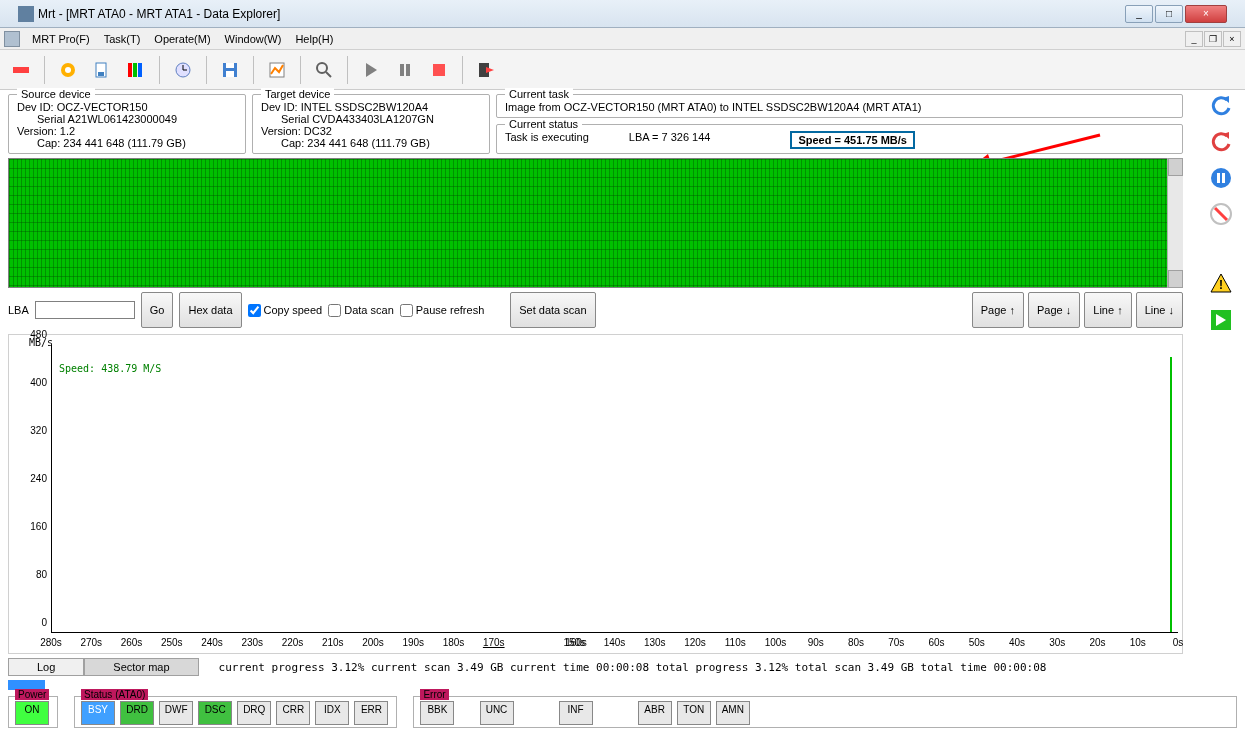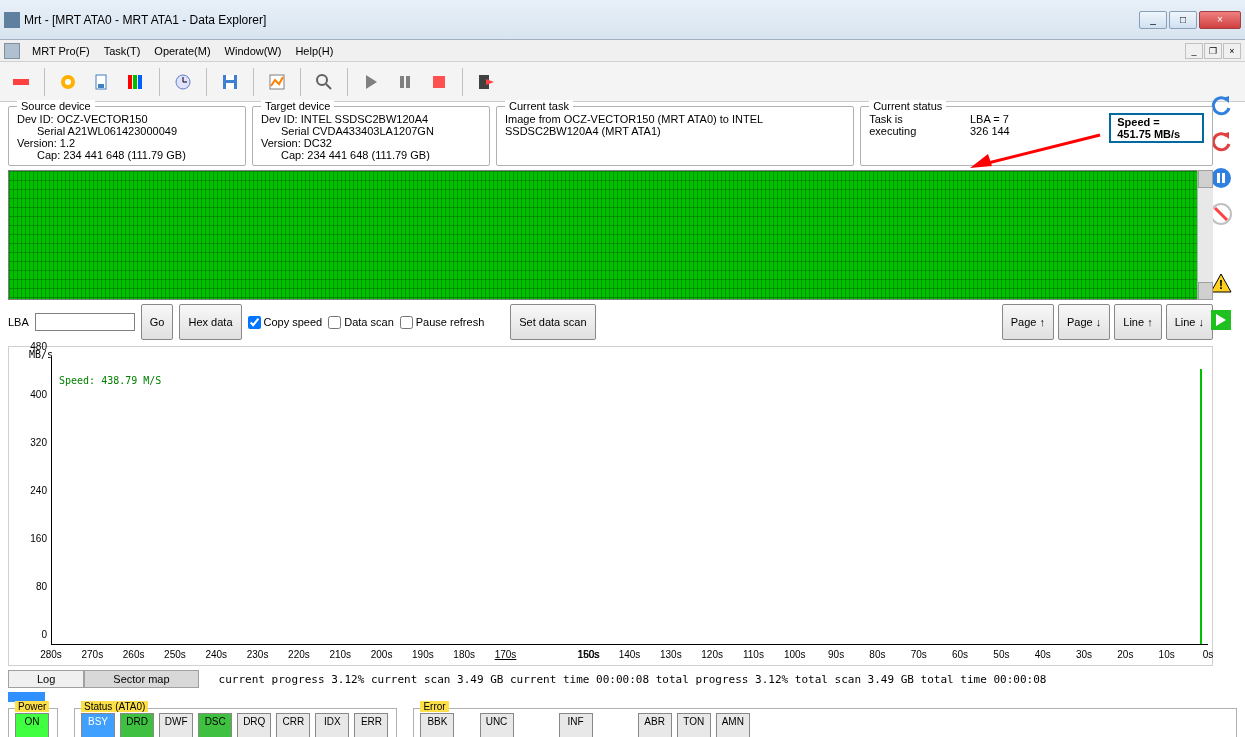--- a/index.html
+++ b/index.html
@@ -1,37 +1,37 @@
 <!DOCTYPE html>
 <html><head>
 <meta charset="utf-8">
 <style>
 * { box-sizing: border-box; margin: 0; padding: 0; }
 body { font-family: Tahoma, Arial, sans-serif; font-size: 11px; background: #fff; color: #000; width: 1245px; height: 737px; overflow: hidden; position: relative; }
-.titlebar { height: 40px; background: linear-gradient(#e8f0f8, #d8e4f0); border-bottom: 1px solid #a0b0c0; display: flex; align-items: center; padding: 0 4px; }
+.titlebar { height: 28px; background: linear-gradient(#e8f0f8, #d8e4f0); border-bottom: 1px solid #a0b0c0; display: flex; align-items: center; padding: 0 18px; }
 .titlebar-icon { width: 16px; height: 16px; background: #6080a0; margin-right: 4px; }
 .titlebar-text { flex: 1; font-size: 12px; }
 .win-btns { display: flex; gap: 2px; }
 .win-btn { width: 28px; height: 18px; border: 1px solid #88a0b8; background: linear-gradient(#f0f6fc,#d0e0f0); display: flex; align-items: center; justify-content: center; font-size: 10px; cursor: pointer; border-radius: 2px; }
 .win-btn.close { background: linear-gradient(#f08080,#d04040); color: #fff; width: 42px; border-color: #a04040; }
 .menubar { height: 22px; background: #f0f0f0; border-bottom: 1px solid #d0d0d0; display: flex; align-items: center; padding: 0 4px; gap: 2px; }
 .menubar-icon { width: 16px; height: 16px; background: #b0c0d0; border: 1px solid #8090a0; margin-right: 4px; }
 .menu-item { padding: 2px 6px; cursor: pointer; }
 .mdi-btns { margin-left: auto; display: flex; gap: 1px; }
 .mdi-btn { width: 18px; height: 16px; border: 1px solid #c0c0c0; background: #f0f0f0; display:flex;align-items:center;justify-content:center;font-size:9px;cursor:pointer; }
 .toolbar { height: 40px; background: #f4f4f4; border-bottom: 1px solid #ccc; display: flex; align-items: center; padding: 0 6px; gap: 4px; }
 .tb-btn { width: 30px; height: 30px; border: 1px solid transparent; display: flex; align-items: center; justify-content: center; cursor: pointer; border-radius: 3px; }
 .tb-sep { width: 1px; height: 28px; background: #c0c0c0; margin: 0 4px; }
-.main-area { padding: 4px 32px 4px 8px; }
+.main-area { padding: 4px 62px 4px 8px; }
 .panels-row { display: flex; gap: 6px; margin-bottom: 4px; }
 .panel { border: 1px solid #b0b0b0; border-radius: 2px; padding: 6px 8px 4px; position: relative; background: #fff; }
 .panel-title { position: absolute; top: -7px; left: 8px; background: #fff; padding: 0 4px; font-size: 11px; }
 .panel.src { width: 238px; }
 .panel.tgt { width: 238px; }
-.panel-right { flex: 1; display: flex; flex-direction: row; gap: 6px; }
+.panel-right { flex: 1; display: flex; flex-direction: column; gap: 6px; }
 .panel.task { }
 .panel.status { }
 .status-row { display: flex; gap: 40px; }
 .speed-box { border: 2px solid #0369a1; padding: 1px 6px; margin-left: 40px; font-weight: bold; }
 .annot-arrow { position: absolute; top: 130px; left: 970px; pointer-events: none; }
 .sector-grid { height: 130px; background: #00c000; border: 1px solid #808080; position: relative; overflow: hidden; }
 .sector-grid::before { content:''; position:absolute; inset:0; background: repeating-linear-gradient(to right, rgba(0,80,0,.4) 0 1px, transparent 1px 4px), repeating-linear-gradient(to bottom, rgba(0,80,0,.4) 0 1px, transparent 1px 9px); }
 .grid-scrollbar { position: absolute; right: 0; top: 0; bottom: 0; width: 16px; background: #e8e8e8; border-left: 1px solid #b0b0b0; }
 .grid-scrollbar::before,.grid-scrollbar::after { content:''; position:absolute; left:0;right:0;height:16px;background:#d0d0d0;border:1px solid #a0a0a0; }
 .grid-scrollbar::before { top:0; } .grid-scrollbar::after { bottom:0; }
@@ -52,22 +52,22 @@
 .x-tick { position: absolute; font-size: 10px; transform: translateX(-50%); }
 .spike { position: absolute; right: 6px; bottom: 0; width: 2px; background: #00c000; top: 12px; }
 .tabs-row { display: flex; align-items: center; height: 22px; margin-top: 2px; }
 .tab { padding: 2px 28px; border: 1px solid #a0a0a0; background: #f0f0f0; cursor: pointer; font-size: 11px; }
 .tab.inactive { background: #d8d8d8; }
 .progress-text { margin-left: 20px; font-family: monospace; font-size: 11px; }
 .progress-bar { height: 10px; width: 1180px; border: 0; background: #fff; margin-top: 2px; position: relative; }
 .progress-fill { height: 100%; background: #3090ff; width: 3.12%; }
 .bottom-row { display: flex; gap: 16px; padding: 2px 8px 4px; align-items: flex-start; }
 .bgroup { border: 1px solid #b0b0b0; padding: 4px 6px 2px; position: relative; }
-.bgroup-title { position: absolute; top: -8px; left: 6px; background: #fde047; padding: 0 3px; font-size: 10px; }
-.sbtn { display: inline-block; min-width: 34px; height: 35px; line-height: 16px; text-align: center; border: 1px solid #888; background: #e8e8e8; font-size: 10px; margin-right: 2px; padding: 0 4px; }
+.bgroup-title { position: absolute; top: -8px; left: 6px; background: #be185d; padding: 0 3px; font-size: 10px; }
+.sbtn { display: inline-block; min-width: 34px; height: 24px; line-height: 16px; text-align: center; border: 1px solid #888; background: #e8e8e8; font-size: 10px; margin-right: 2px; padding: 0 4px; }
 .sbtn.on { background: #40ff40; }
 .sbtn.bsy { background: #40a0ff; color:#fff; }
 .sbtn.drd { background: #40c040; }
 .sbtn.dsc { background: #40c040; }
 .side-icons { position: absolute; right: 4px; top: 90px; width: 40px; display: flex; flex-direction: column; gap: 4px; align-items: center; }
 .side-icon { width: 32px; height: 32px; border: 1px solid transparent; display: flex; align-items: center; justify-content: center; cursor: pointer; border-radius: 3px; }
 svg { display: block; }
 </style>
 </head>
 <body>

